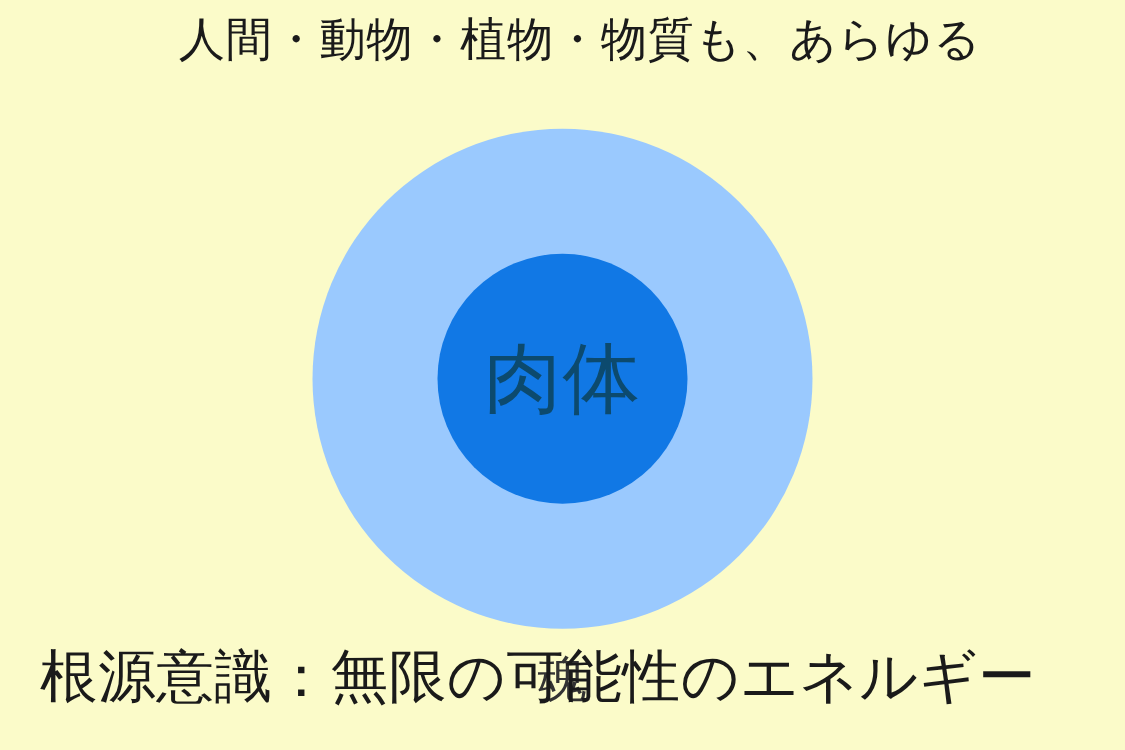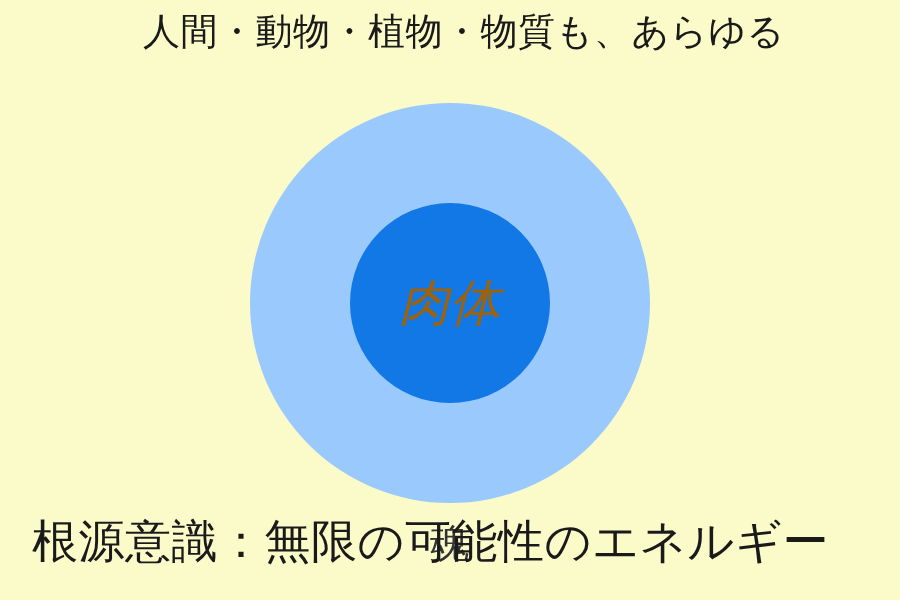--- a/index.html
+++ b/index.html
@@ -72,26 +72,25 @@
 
   .inner-label {
     position: absolute;
     left: 100px;
     top: 100px;
     width: 200px;
     height: 200px;
     display: flex;
     align-items: center;
     justify-content: center;
-    color: #a16207;
-    font-size: 50px;
+    color: #0c4a6e;
+    font-size: 62px;
     font-weight: 500;
     letter-spacing: 1px;
     pointer-events: none;
-    font-style: italic;
   }
 
   .outer-label {
     position: absolute;
     left: 0;
     top: 413px;
     width: 400px;
     text-align: center;
     color: #333333;
     font-size: 40px;

